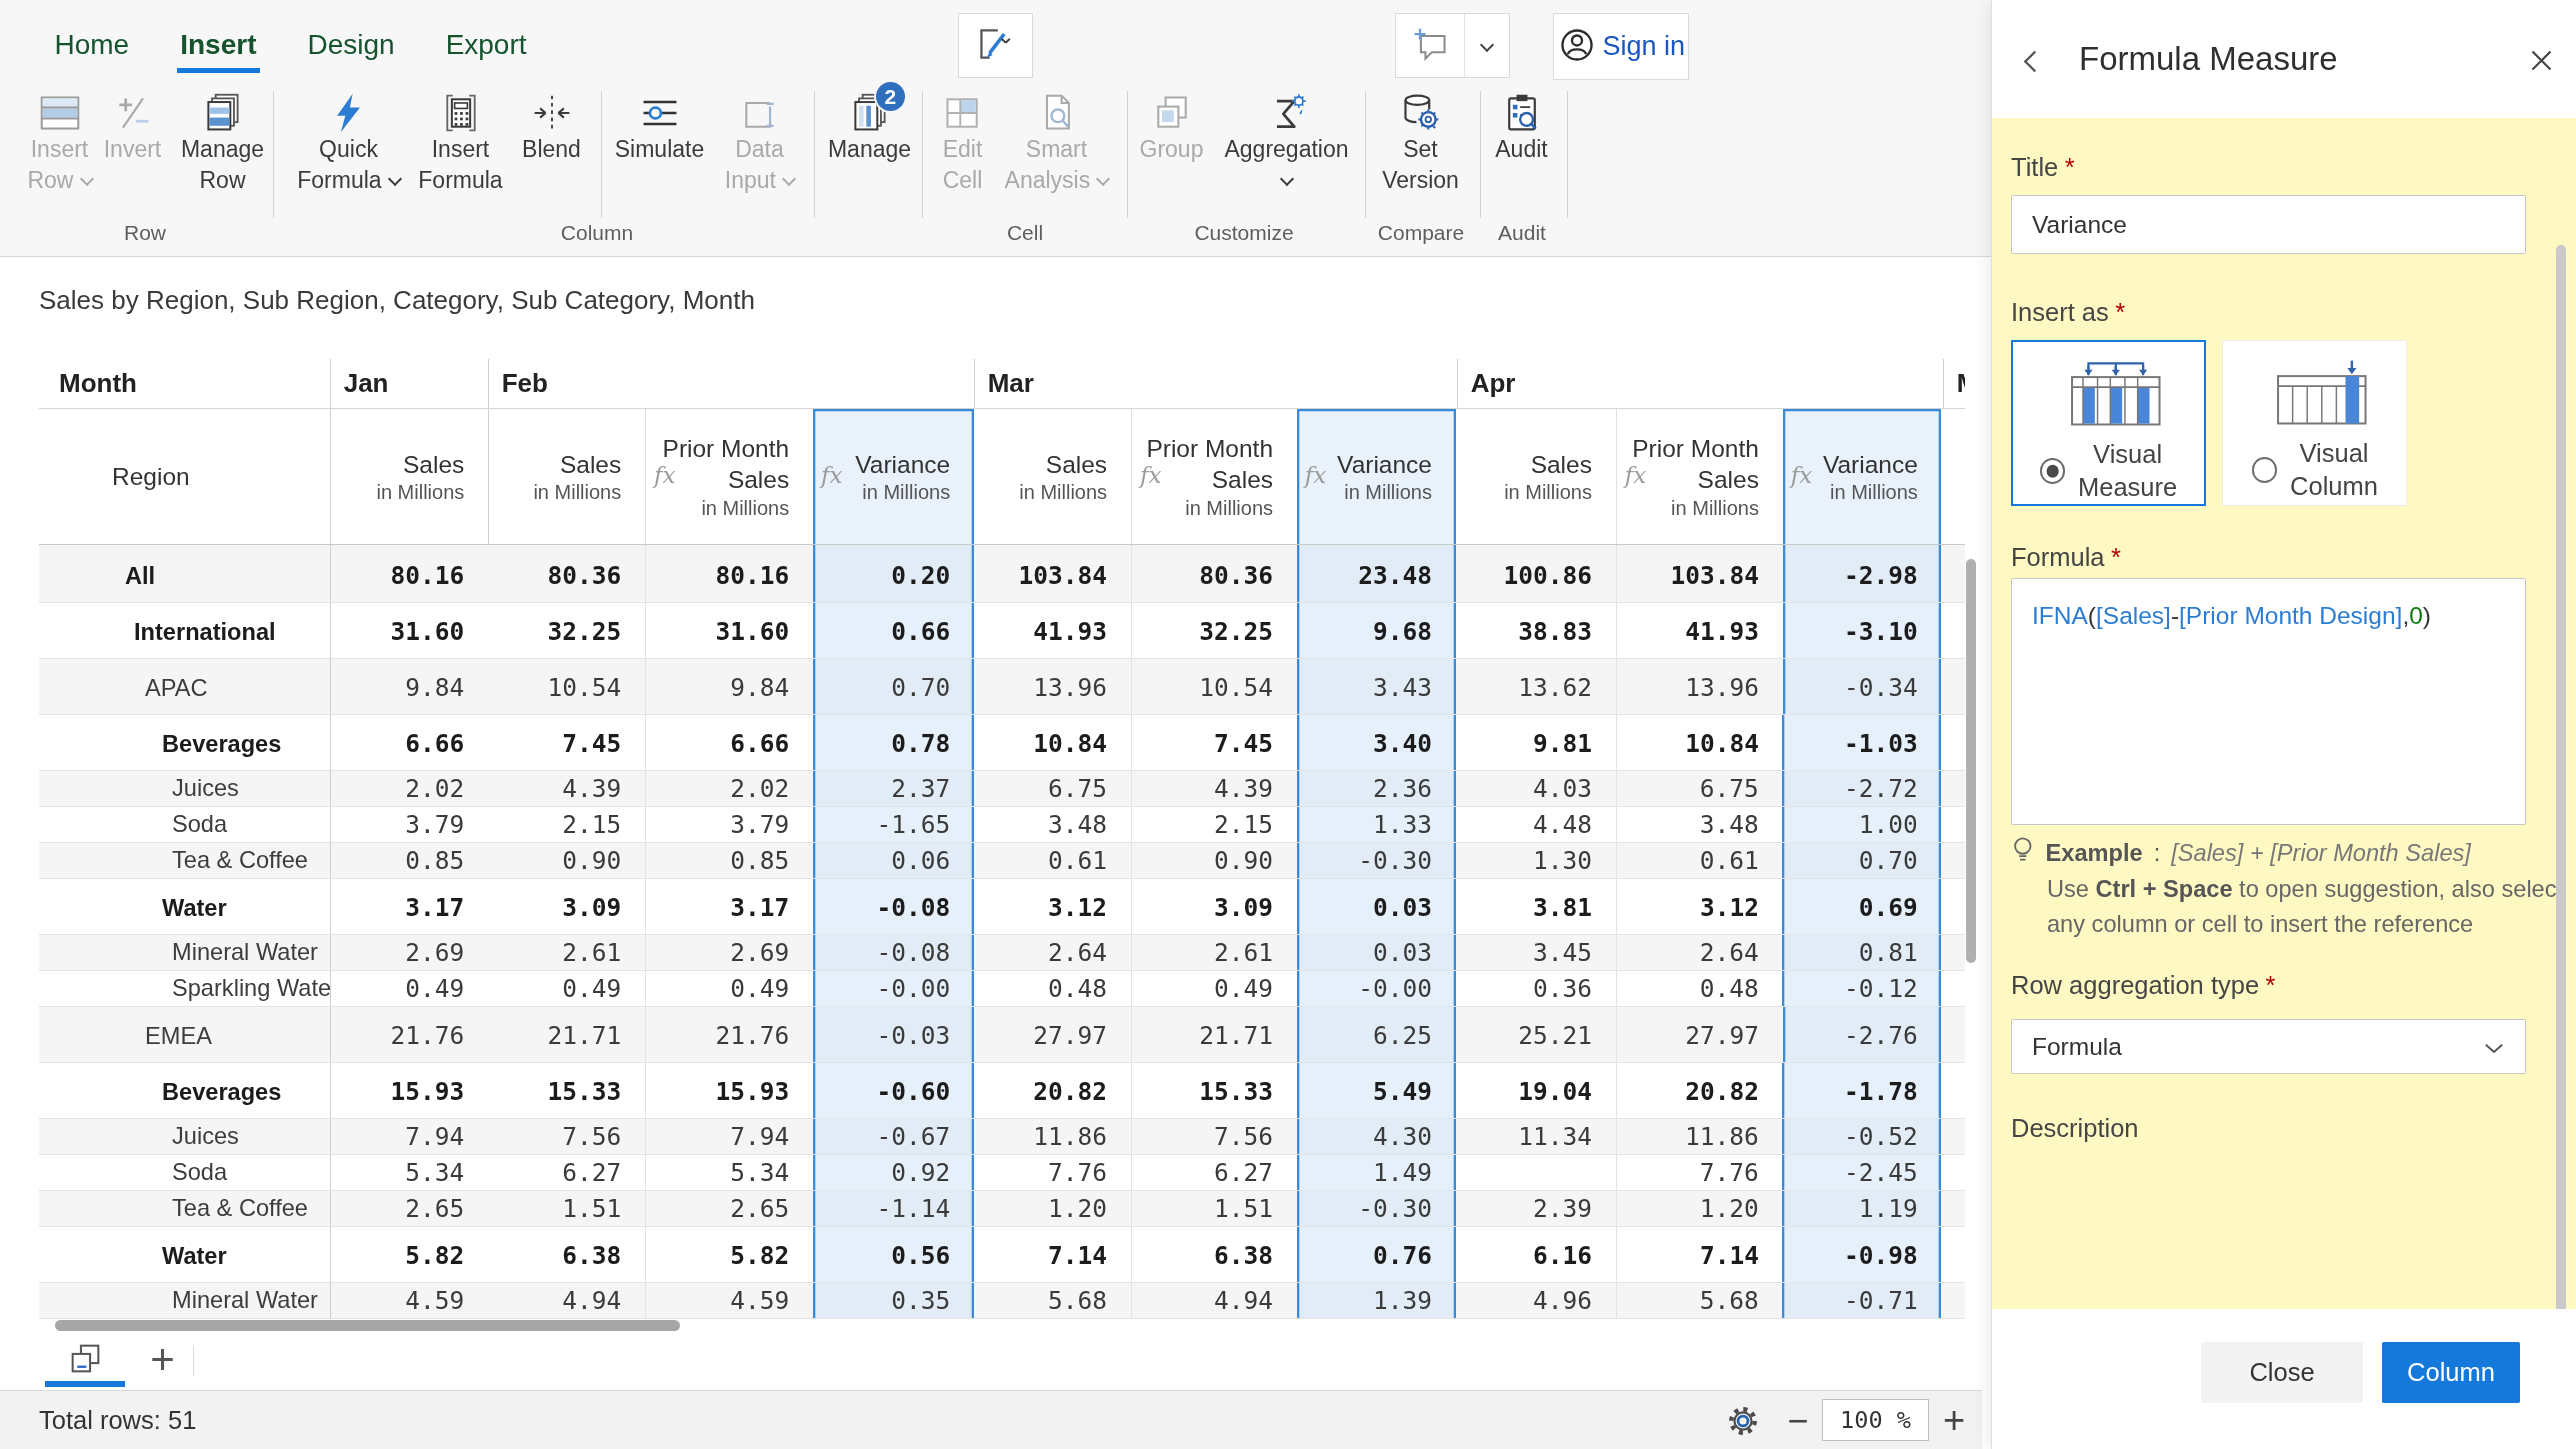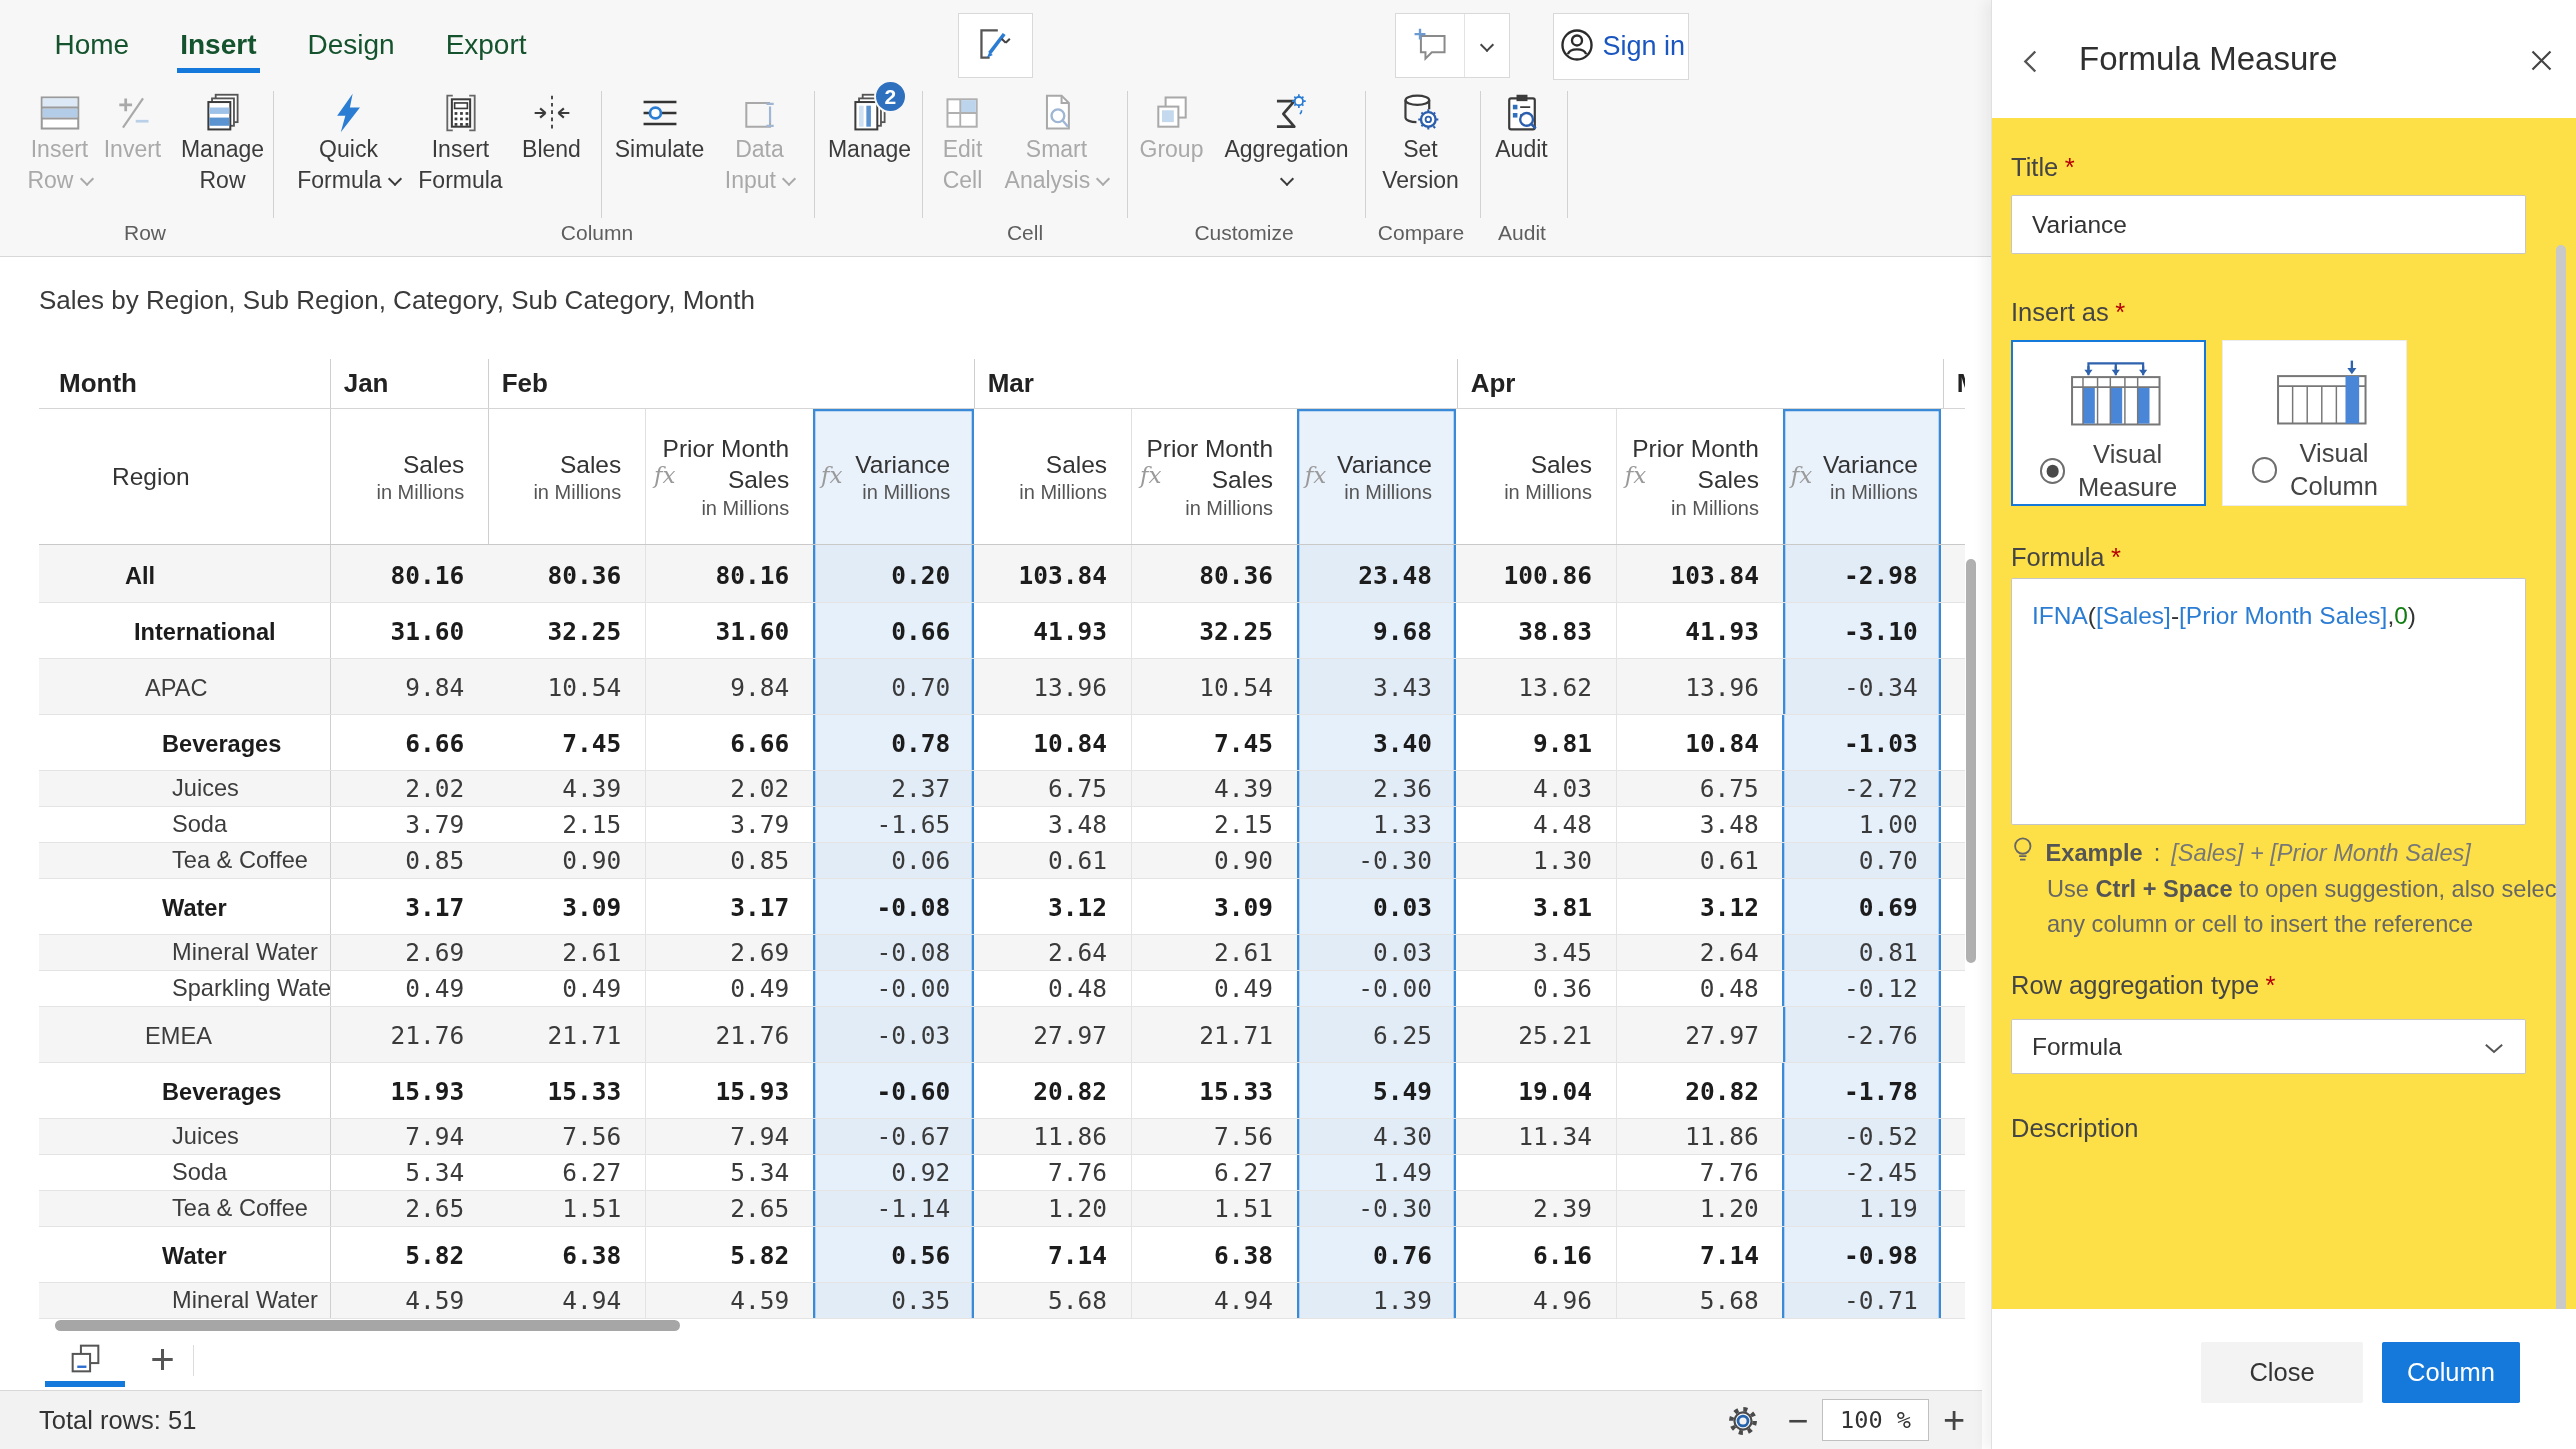--- a/index.html
+++ b/index.html
@@ -85,21 +85,21 @@
   #zoom-in{position:absolute;left:1934px;top:0;height:100%;width:40px;display:flex;align-items:center;justify-content:center;
            font-size:38px;color:#444;font-weight:200;}
 
   
   #panel{position:absolute;left:1991px;top:0;width:585px;height:1450px;background:#fff;border-left:0.9px solid #e0e0e0;
          box-shadow:-7.3px 0 12.7px rgba(0,0,0,0.06);}
   #panel-header{position:absolute;left:0;top:0;width:100%;height:118px;background:#fff;}
   #panel-back{position:absolute;left:25.5px;top:47px;cursor:pointer;}
   #panel-title{position:absolute;left:87px;top:40px;font-size:33px;color:#2f2f2f;}
   #panel-close{position:absolute;left:536px;top:47px;cursor:pointer;}
-  #panel-body{position:absolute;left:0;top:118px;width:585px;height:1191px;background:#fde047;overflow:hidden;text-decoration:underline;}
+  #panel-body{position:absolute;left:0;top:118px;width:585px;height:1191px;background:#fef9c3;overflow:hidden;text-decoration:underline;}
   .flabel{position:absolute;left:19px;font-size:25.5px;color:#454545;}
   .req{color:#b50000;margin-left:6.4px;}
   .inputbox{position:absolute;left:19px;width:515px;background:#fff;border:0.9px solid #c6c6c6;border-radius:1.8px;
             font-size:24.5px;color:#333;padding:0 20px;font-family:"Liberation Sans",sans-serif;}
   #title-input{top:77px;height:59px;}
   .cards{position:absolute;top:222px;left:19px;display:flex;gap:16.4px;}
   .card{background:#fff;display:flex;flex-direction:column;align-items:center;padding-top:14.5px;cursor:pointer;}
   .card.sel{border:2.3px solid #1479da;}
   .card1{width:195px;height:166px;}
   .card2{width:185px;height:166px;border:0.9px solid #ececec;}
@@ -1142,21 +1142,21 @@
             <span class="radio"></span>
             <span class="optlbl">
               <span>Visual</span><br><span>Column</span>
             </span>
           </div>
         </div>
       </div>
       <div class="flabel" style="top:425px;">
         <span>Formula</span><span class="req">*</span>
       </div>
-      <div id="formula-box"><span class="tok-blue">IFNA</span><span class="tok-dark">(</span><span class="tok-blue">[Sales]</span><span class="tok-dark">-</span><span class="tok-blue">[Prior Month Sales]</span><span class="tok-dark">,</span><span class="tok-green">0</span><span class="tok-dark">)</span></div>
+      <div id="formula-box"><span class="tok-blue">IFNA</span><span class="tok-dark">(</span><span class="tok-blue">[Sales]</span><span class="tok-dark">-</span><span class="tok-blue">[Prior Month Design]</span><span class="tok-dark">,</span><span class="tok-green">0</span><span class="tok-dark">)</span></div>
       <div id="example-row">
         <span>
           <svg width="23.6" height="31" viewBox="0 0 26 34">
               <circle cx="13" cy="11" r="8.5" fill="none" stroke="#666" stroke-width="2"></circle>
               <path d="M9 22 H17 M10 26 H16" stroke="#666" stroke-width="2"></path>
             </svg>
         </span>
         <span class="ex">Example</span>
         <span class="sep">:</span>
         <span class="it">[Sales] + [Prior Month Sales]</span>

